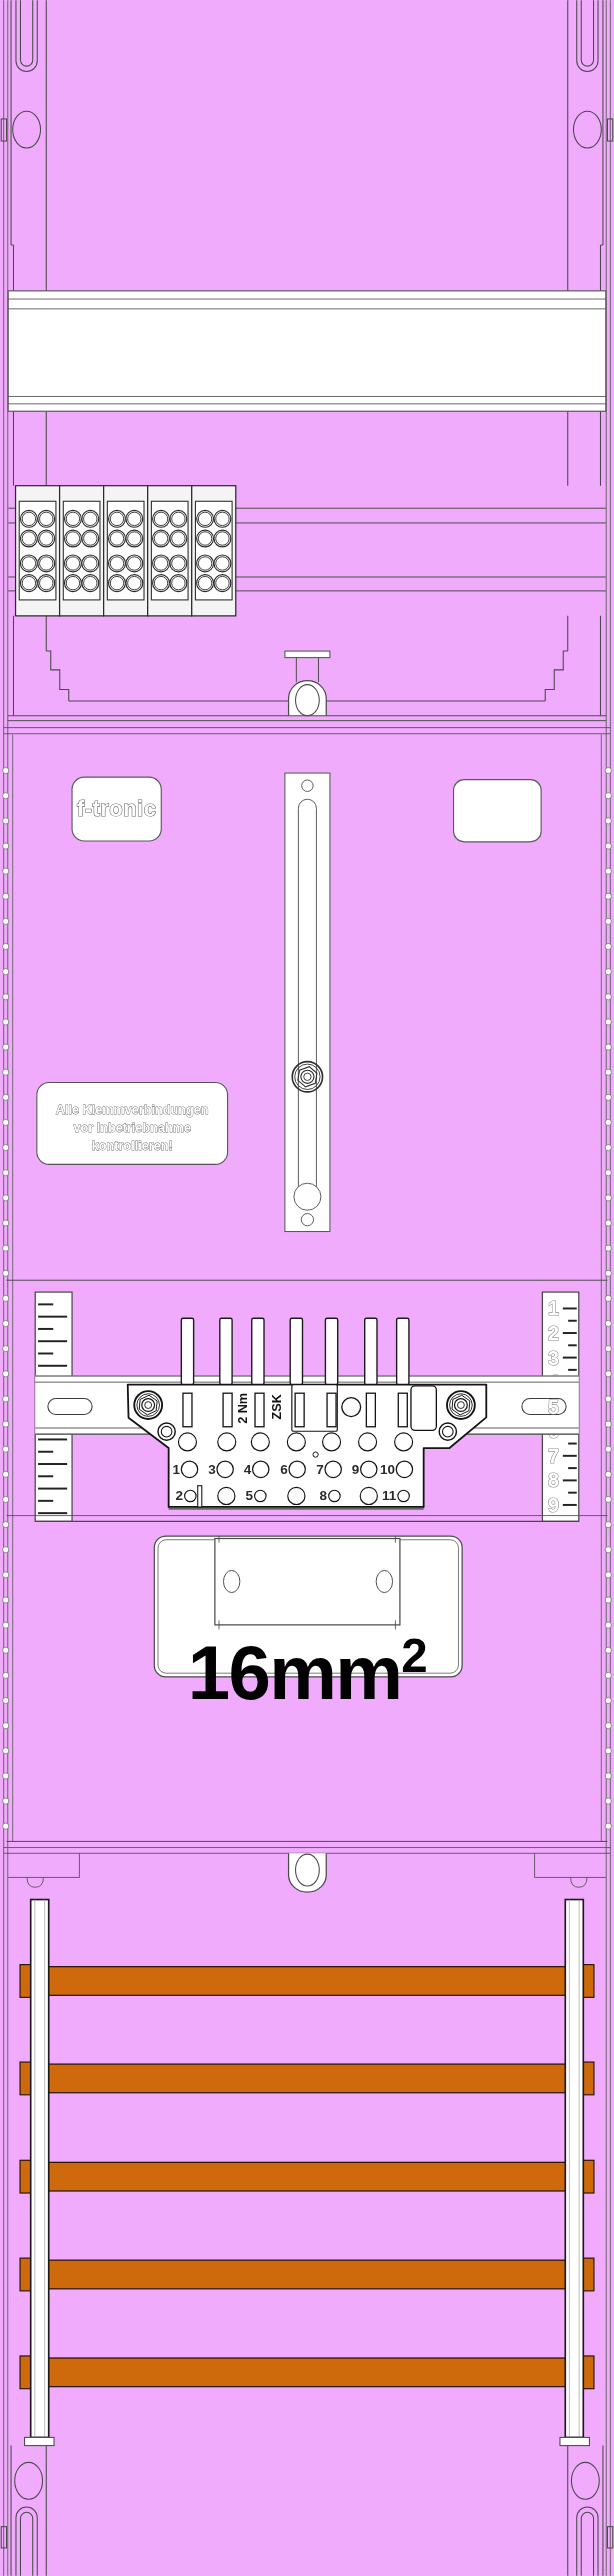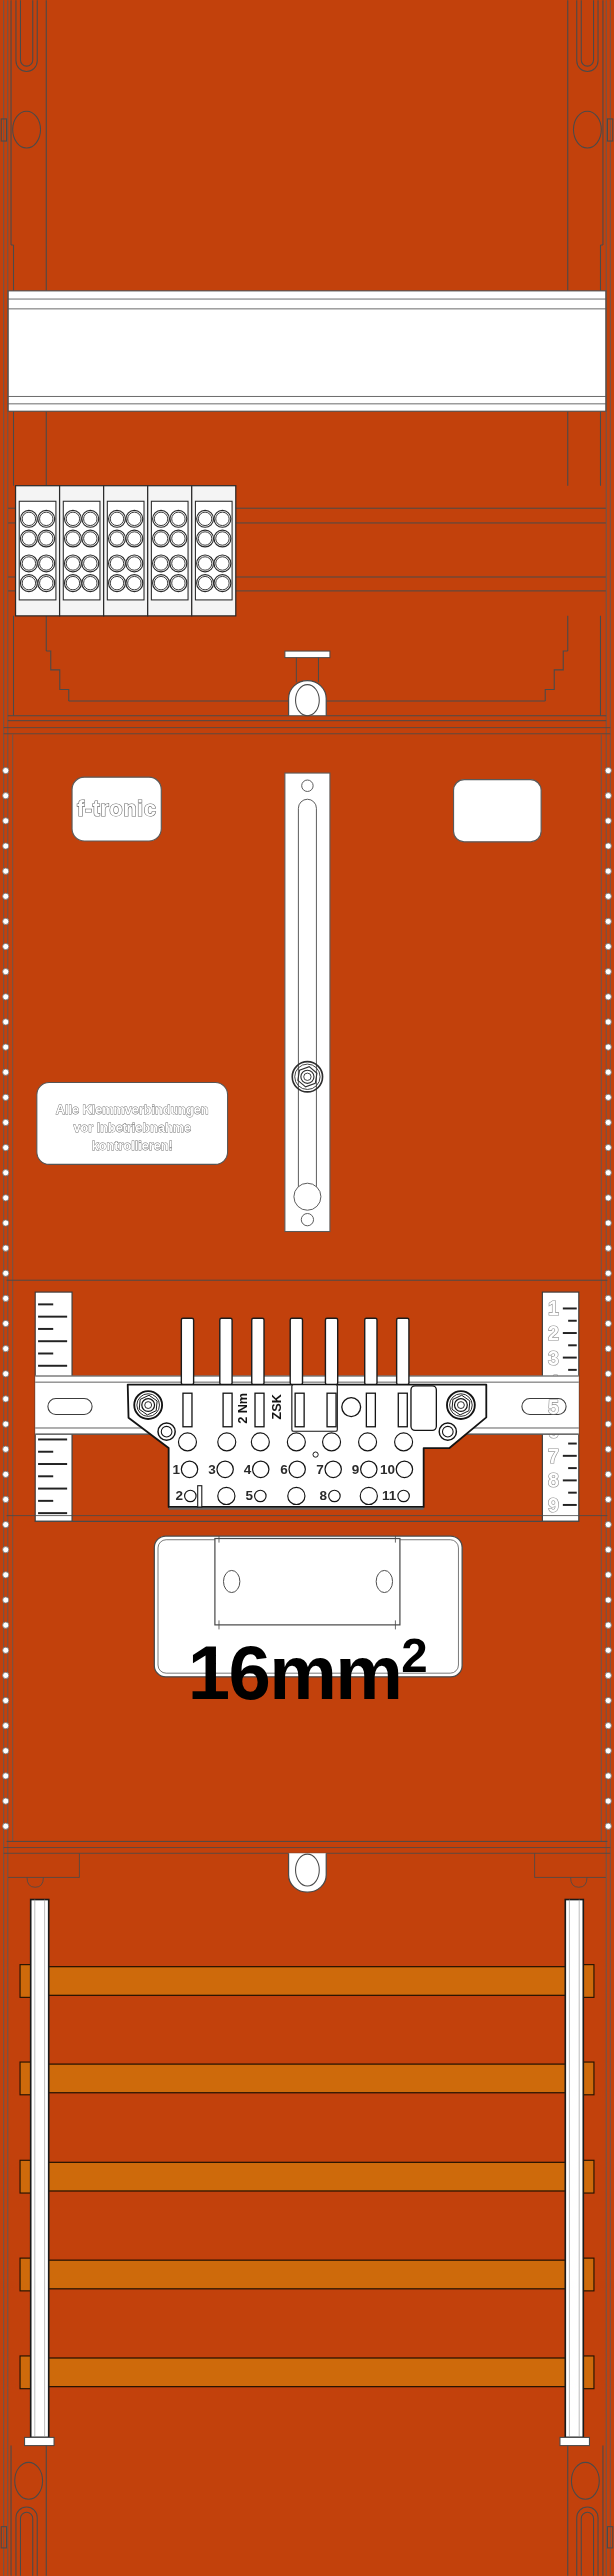--- a/index.html
+++ b/index.html
@@ -1,16 +1,16 @@
 <!DOCTYPE html>
 <html style="font-size:13px"><head>
 <meta charset="utf-8">
 <style>
   html,body{margin:0;padding:0;background:#ffffff;font-family:"Liberation Sans",sans-serif;}
-  .stage{position:relative;width:614px;height:2576px;background:#c2410c;overflow:hidden;}
+  .stage{position:relative;width:614px;height:2576px;background:#f0abfc;overflow:hidden;}
   svg{display:block;}
   .outline-text{paint-order:stroke;fill:#ffffff;stroke:#6e6e6e;}
   .ruler-num{paint-order:stroke;fill:#ffffff;stroke:#909090;stroke-width:1.5px;font-weight:bold;font-size:24px;}
   .term-label{fill:#2b2b2b;font-weight:bold;font-size:16.5px;}
   .rot-label{fill:#141414;font-weight:bold;font-size:15.5px;}
   .big-size{fill:#000;font-weight:bold;font-size:93px;letter-spacing:-2px;}
 </style>
 </head>
 <body>
 

